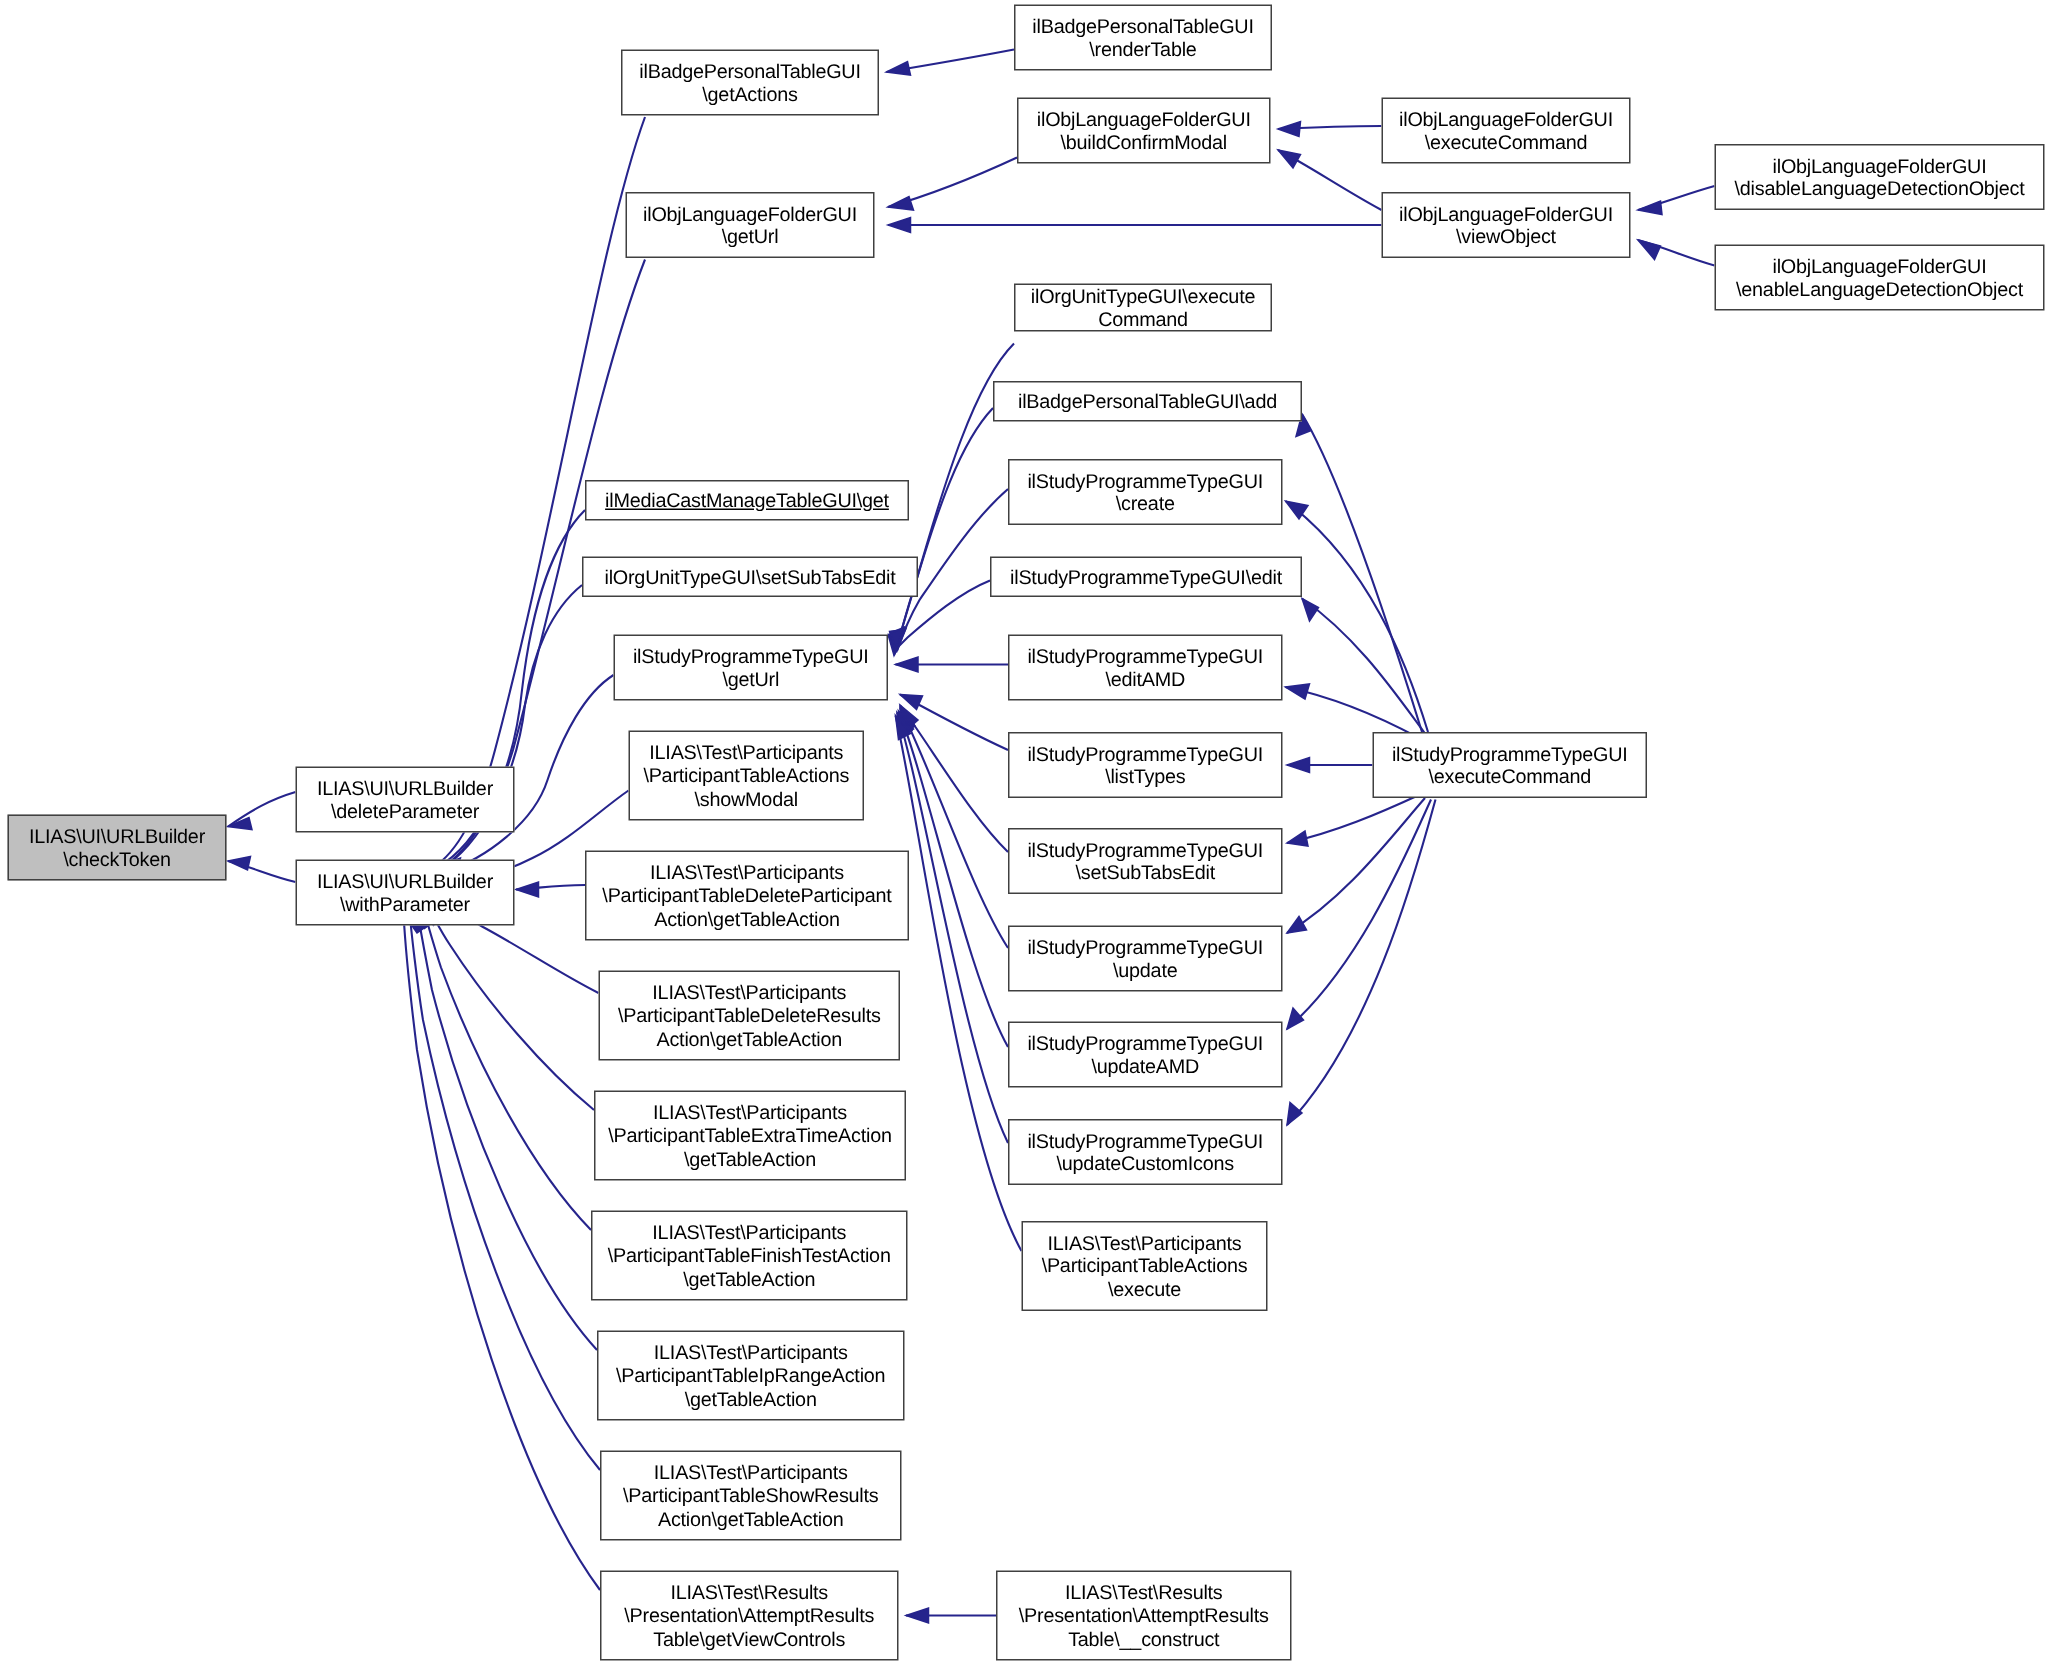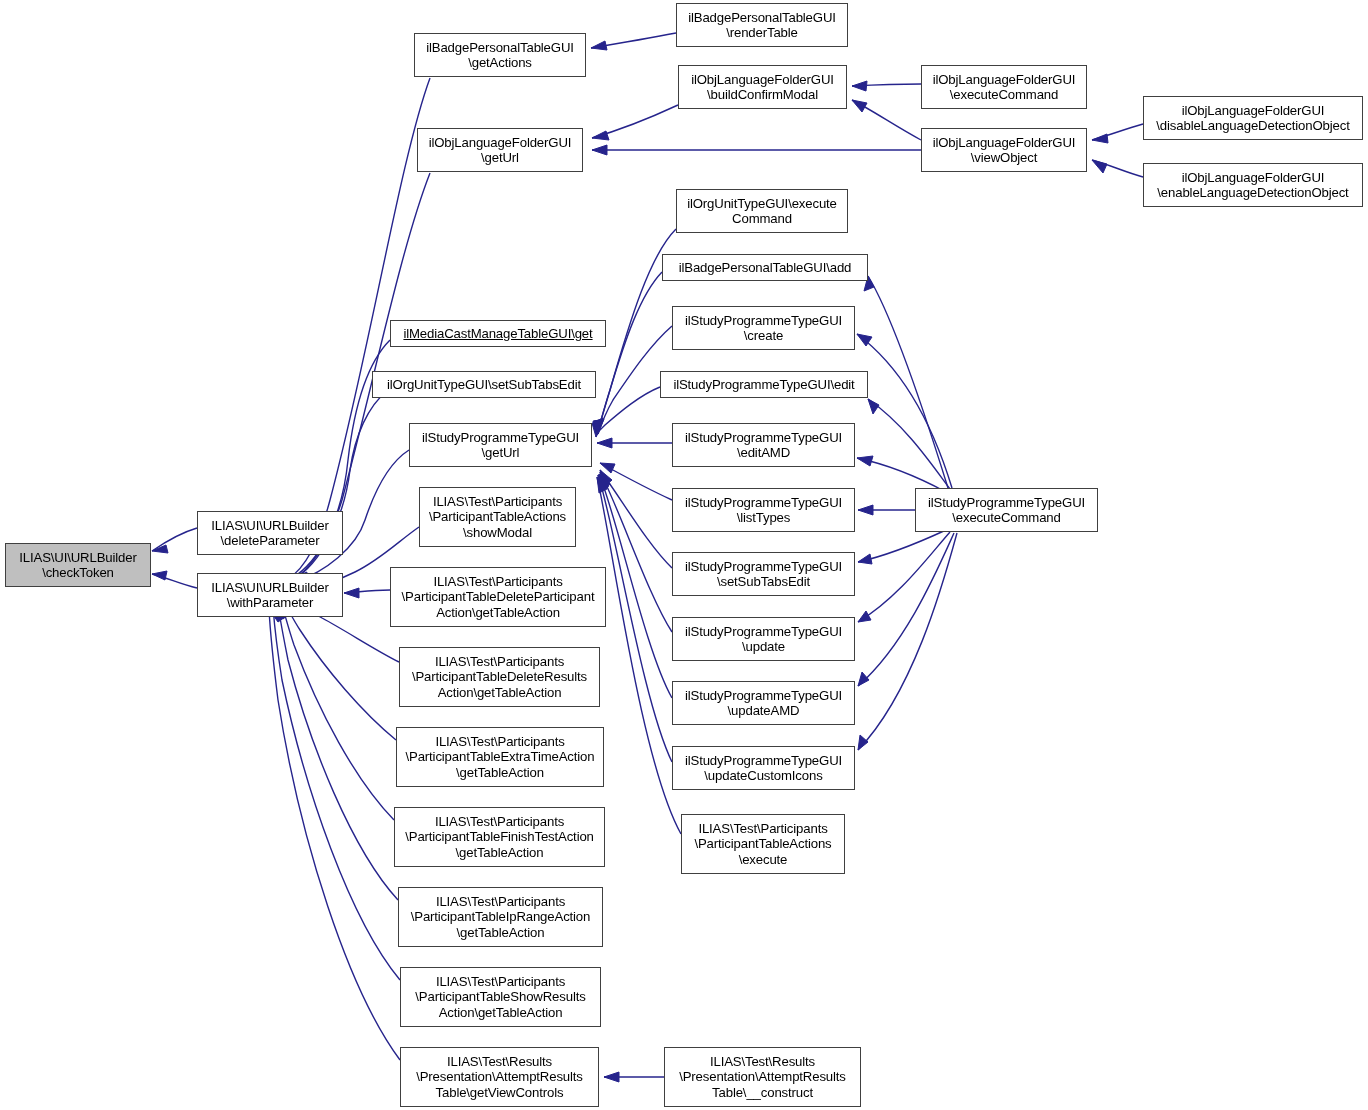--- a/index.html
+++ b/index.html
@@ -161,42 +161,42 @@
       <div class="gnode" style="left: 678px; top: 65px; width: 169px; height: 44px;"><span>ilObjLanguageFolderGUI
 \buildConfirmModal</span></div>
       <div class="gnode" style="left: 921px; top: 65px; width: 166px; height: 44px;"><span>ilObjLanguageFolderGUI
 \executeCommand</span></div>
       <div class="gnode" style="left: 921px; top: 128px; width: 166px; height: 44px;"><span>ilObjLanguageFolderGUI
 \viewObject</span></div>
       <div class="gnode" style="left: 1143px; top: 96px; width: 220px; height: 44px;"><span>ilObjLanguageFolderGUI
 \disableLanguageDetectionObject</span></div>
       <div class="gnode" style="left: 1143px; top: 163px; width: 220px; height: 44px;"><span>ilObjLanguageFolderGUI
 \enableLanguageDetectionObject</span></div>
-      <div class="gnode" style="left: 676px; top: 189px; width: 172px; height: 44px;"><span>ilOrgUnitTypeGUI\execute
+      <div class="gnode" style="left: 676px; top: 189px; width: 172px; height: 32px;"><span>ilOrgUnitTypeGUI\execute
 Command</span></div>
       <div class="gnode" style="left: 662px; top: 254px; width: 206px; height: 27px;"><span>ilBadgePersonalTableGUI\add</span></div>
       <div class="gnode" style="left: 672px; top: 306px; width: 183px; height: 44px;"><span>ilStudyProgrammeTypeGUI
 \create</span></div>
       <div class="gnode" style="left: 660px; top: 371px; width: 208px; height: 27px;"><span>ilStudyProgrammeTypeGUI\edit</span></div>
       <div class="gnode" style="left: 672px; top: 423px; width: 183px; height: 44px;"><span>ilStudyProgrammeTypeGUI
 \editAMD</span></div>
       <div class="gnode" style="left: 672px; top: 488px; width: 183px; height: 44px;"><span>ilStudyProgrammeTypeGUI
 \listTypes</span></div>
       <div class="gnode" style="left: 672px; top: 552px; width: 183px; height: 44px;"><span>ilStudyProgrammeTypeGUI
 \setSubTabsEdit</span></div>
       <div class="gnode" style="left: 672px; top: 617px; width: 183px; height: 44px;"><span>ilStudyProgrammeTypeGUI
 \update</span></div>
       <div class="gnode" style="left: 672px; top: 681px; width: 183px; height: 44px;"><span>ilStudyProgrammeTypeGUI
 \updateAMD</span></div>
       <div class="gnode" style="left: 672px; top: 746px; width: 183px; height: 44px;"><span>ilStudyProgrammeTypeGUI
 \updateCustomIcons</span></div>
       <div class="gnode" style="left: 915px; top: 488px; width: 183px; height: 44px;"><span>ilStudyProgrammeTypeGUI
 \executeCommand</span></div>
       <div class="gnode" style="left: 390px; top: 320px; width: 216px; height: 27px; text-decoration: underline;"><span>ilMediaCastManageTableGUI\get</span></div>
-      <div class="gnode" style="left: 372px; top: 371px; width: 224px; height: 27px;"><span>ilOrgUnitTypeGUI\setSubTabsEdit</span></div>
+      <div class="gnode" style="left: 388px; top: 371px; width: 224px; height: 27px;"><span>ilOrgUnitTypeGUI\setSubTabsEdit</span></div>
       <div class="gnode" style="left: 409px; top: 423px; width: 183px; height: 44px;"><span>ilStudyProgrammeTypeGUI
 \getUrl</span></div>
       <div class="gnode" style="left: 419px; top: 487px; width: 157px; height: 60px;"><span>ILIAS\Test\Participants
 \ParticipantTableActions
 \showModal</span></div>
       <div class="gnode" style="left: 681px; top: 814px; width: 164px; height: 60px;"><span>ILIAS\Test\Participants
 \ParticipantTableActions
 \execute</span></div>
       <div class="gnode" style="left: 390px; top: 567px; width: 216px; height: 60px;"><span>ILIAS\Test\Participants
 \ParticipantTableDeleteParticipant

